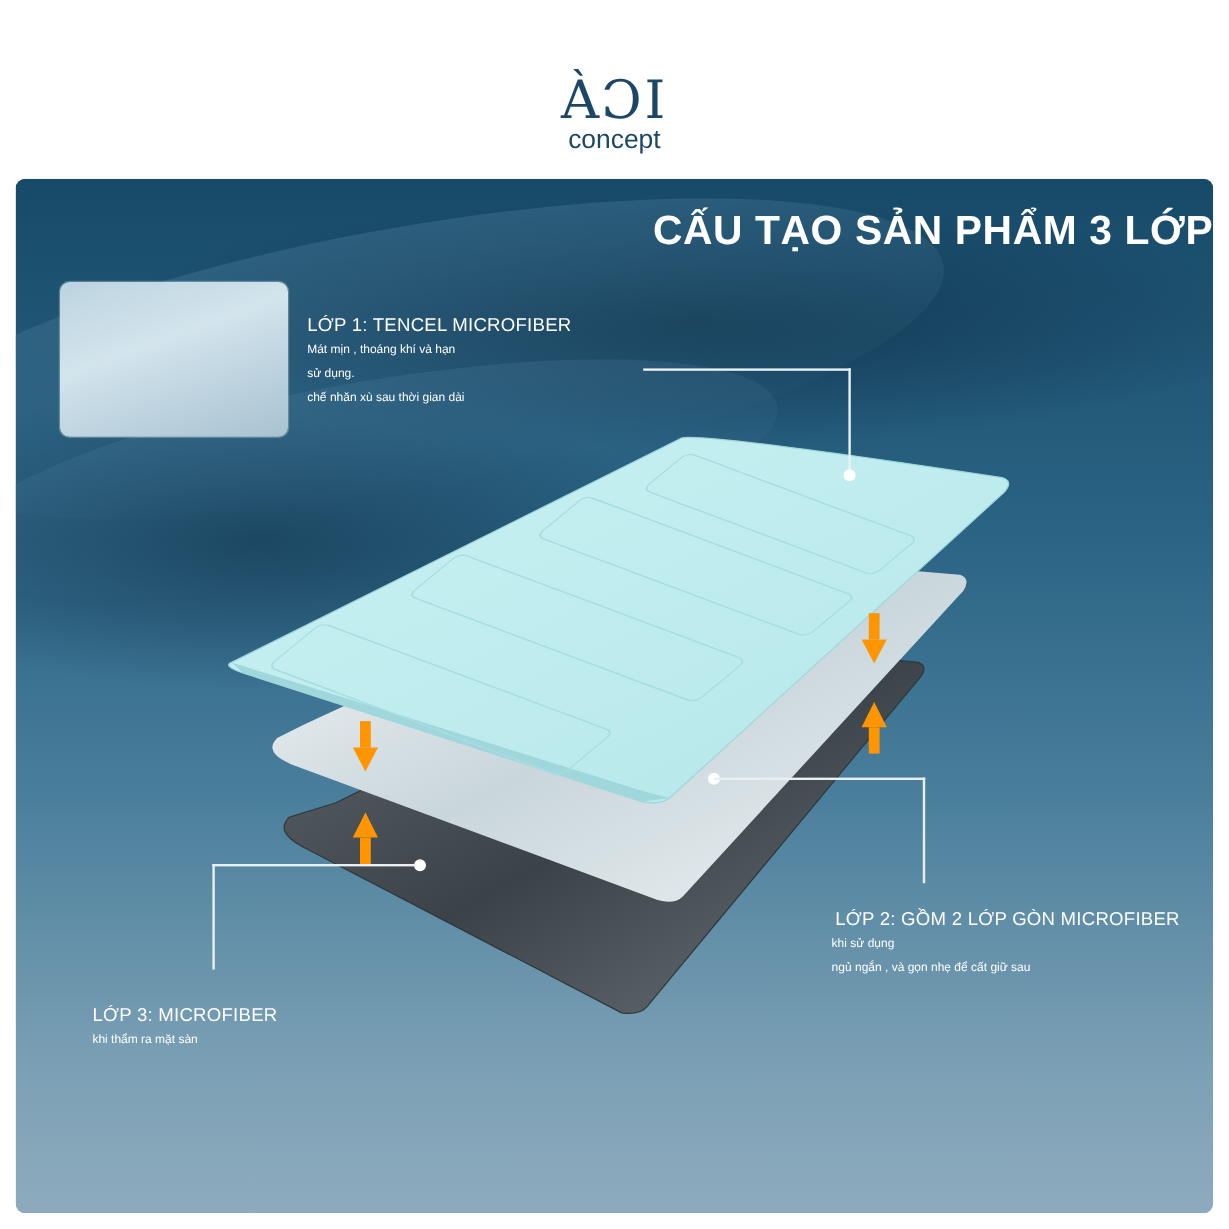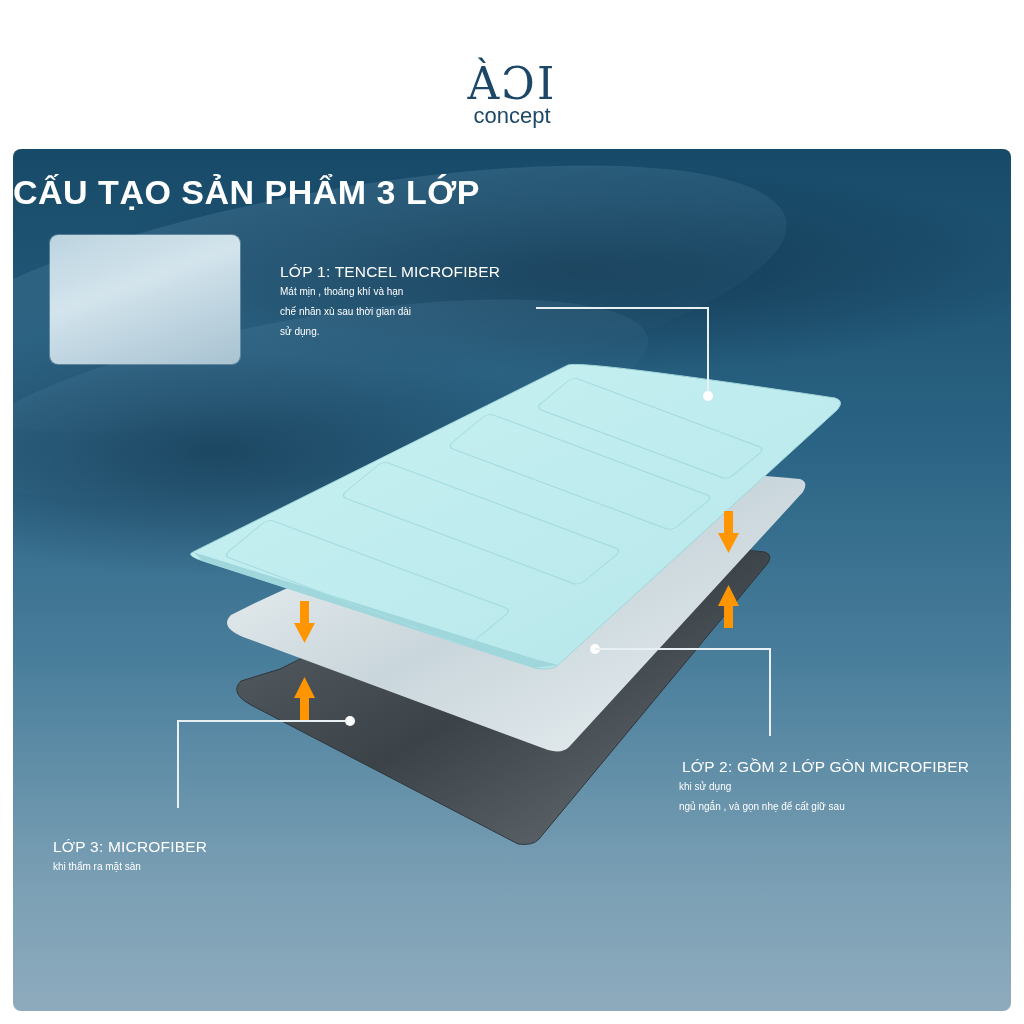--- a/index.html
+++ b/index.html
@@ -18,21 +18,21 @@
         radial-gradient(ellipse 520px 180px at 200px 300px, rgba(10,40,62,0.55), rgba(10,40,62,0) 70%),
         radial-gradient(ellipse 700px 150px at 560px 120px, rgba(8,36,58,0.55), rgba(8,36,58,0) 70%),
         linear-gradient(180deg, #174a68 0%, #2b6485 35%, #4a7f9c 60%, #7a9fb4 85%, #8eabbd 100%);
     }
     .fold {
       position: absolute; border-radius: 50%;
       background: linear-gradient(180deg, rgba(80,130,160,0.35), rgba(20,60,85,0));
       transform: rotate(-10deg);
     }
     .title {
-      position: absolute; left: 0; top: 24px; width: 998px; text-align: left;
+      position: absolute; left: 0; top: 24px; width: 998px; text-align: right;
       color: #ffffff; font-family: "Liberation Sans", sans-serif; font-weight: bold;
       font-size: 34px; letter-spacing: 0.5px;
     }
     .swatch {
       position: absolute; left: 37px; top: 86px; width: 190px; height: 129px;
       border-radius: 8px;
       background: linear-gradient(160deg, #bcd4e0 0%, #d3e4ec 40%, #c3d8e3 60%, #a9c3d1 100%);
       box-shadow: 0 0 0 1px rgba(255,255,255,0.25);
     }
     .label { position: absolute; color: #ffffff; font-family: "Liberation Sans", sans-serif; }
@@ -122,30 +122,30 @@
   <div class="dot" style="left:690px; top:242px;"></div>
 
   <div class="dot" style="left:577px; top:495px;"></div>
   <div class="line" style="left:582px; top:499px; width:176px; height:2px;"></div>
   <div class="line" style="left:756px; top:499px; width:2px; height:88px;"></div>
 
   <div class="dot" style="left:332px; top:567px;"></div>
   <div class="line" style="left:164px; top:571px; width:170px; height:2px;"></div>
   <div class="line" style="left:164px; top:571px; width:2px; height:88px;"></div>
 
-  <div class="label" style="left:243px; top:113px;margin-left:24px;">
+  <div class="label" style="left:243px; top:113px;">
     <div class="head">LỚP 1: TENCEL MICROFIBER</div>
     <div class="desc">Mát mịn , thoáng khí và hạn</div>
+    <div class="desc">sử dụng.</div>
     <div class="desc">chế nhăn xù sau thời gian dài</div>
-    <div class="desc">sử dụng.</div>
   </div>
 
-  <div class="label" style="left:666px; top:608px;">
+  <div class="label" style="left:680px; top:608px;">
     <div class="head" style="padding-left:3px;">LỚP 2: GỒM 2 LỚP GÒN MICROFIBER</div>
     <div class="desc">khi sử dụng</div>
     <div class="desc">ngủ ngắn , và gọn nhẹ để cất giữ sau</div>
   </div>
 
-  <div class="label" style="left:40px; top:688px;">
+  <div class="label" style="left:64px; top:688px;">
     <div class="head">LỚP 3: MICROFIBER</div>
     <div class="desc">khi thẩm ra mặt sàn</div>
   </div>
 </div>
 
 </body></html>

